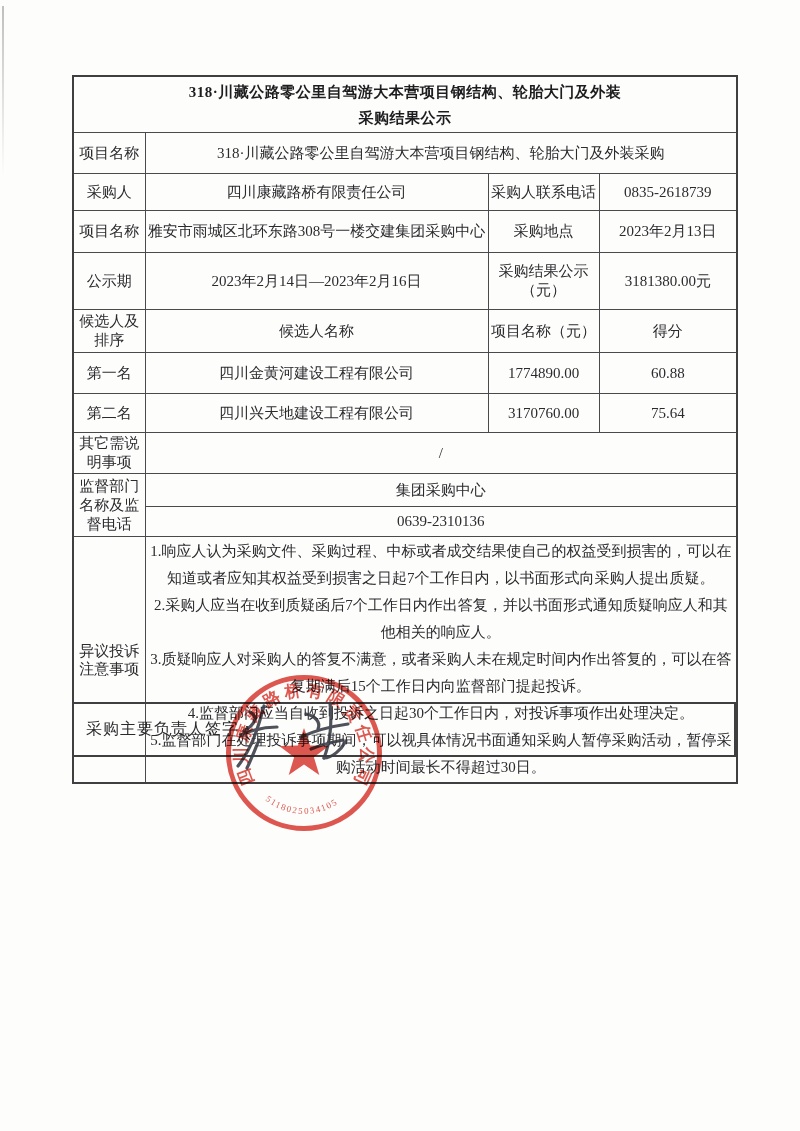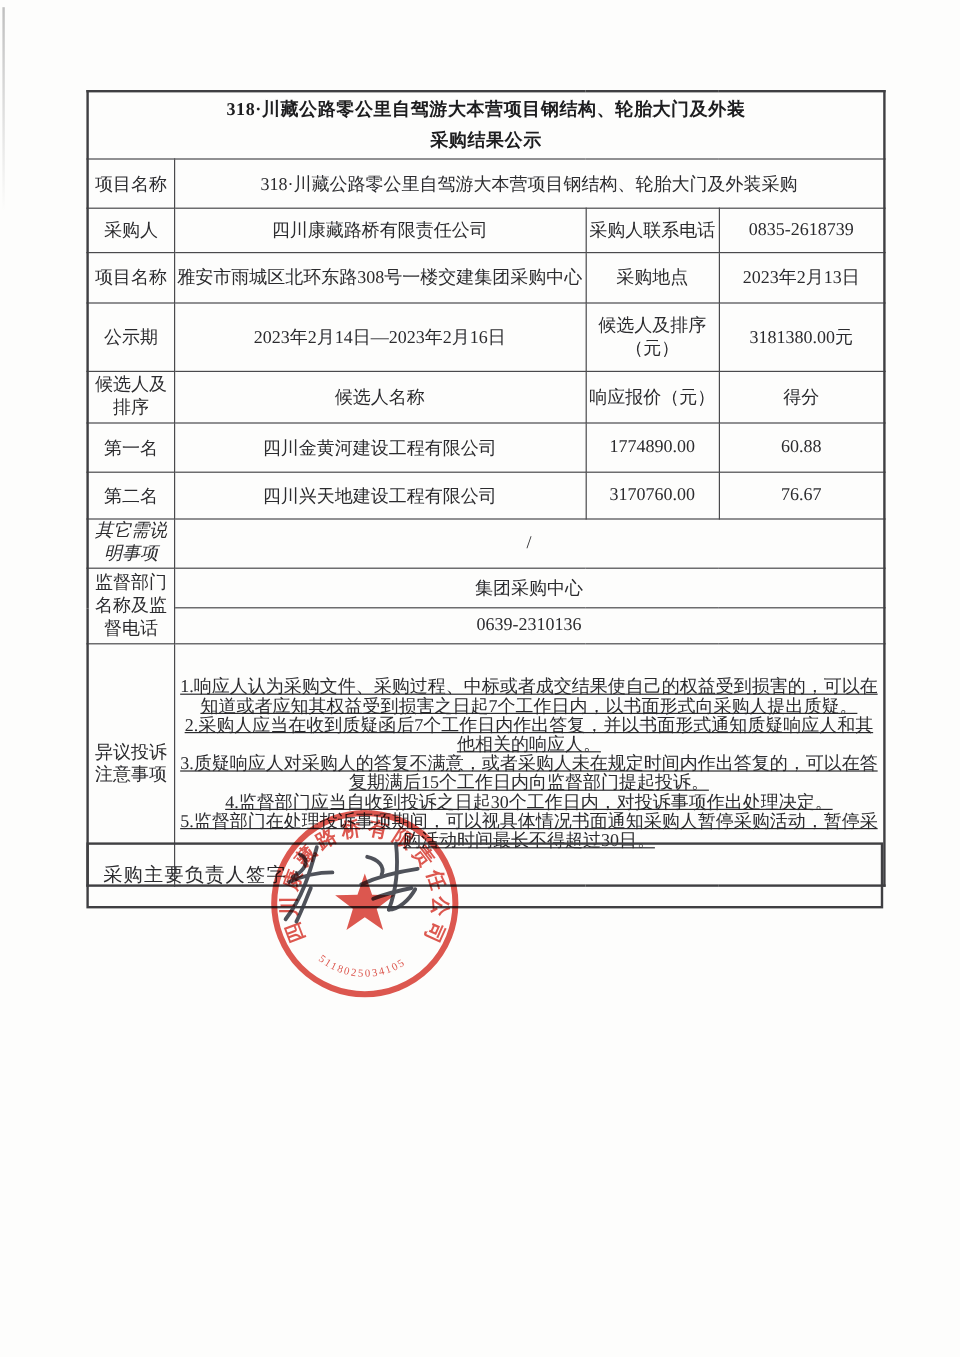--- a/index.html
+++ b/index.html
@@ -28,23 +28,23 @@
     padding:1px 2px;
     overflow:hidden;
   }
   td.title-cell{
     font-weight:bold;font-size:20px;line-height:26px;color:#1d1d1f;
     letter-spacing:0.5px;border-bottom:2px solid #3f3f42;
   }
   td.obj-cell{
     text-align:left;vertical-align:top;
     padding:10px 3px 4px 7px;
-    font-size:15px;line-height:16px;text-decoration:underline;
+    font-size:15px;line-height:27px;
   }
-  td.lbl-left{text-align:left;padding-left:5px;line-height:19px;font-style:italic;}
+  td.lbl-left{text-align:left;padding-left:5px;line-height:19px;}
   td.sup-lbl{line-height:19px;}
   .sign-box{
     position:absolute;left:72px;top:702px;width:664px;height:55px;
     border:2px solid #3f3f42;box-sizing:border-box;
     display:flex;align-items:center;
     font-size:16px;
   }
   .sign-box .sig-label{padding-left:12px;letter-spacing:1px;}
   svg.signature{position:absolute;left:228px;top:693px;z-index:3;}
   svg.stamp{position:absolute;left:221px;top:670px;z-index:4;mix-blend-mode:multiply;opacity:0.92;}
@@ -82,40 +82,40 @@
     </tr>
     <tr>
       <td style="height:39px">项目名称</td>
       <td>雅安市雨城区北环东路308号一楼交建集团采购中心</td>
       <td>采购地点</td>
       <td>2023年2月13日</td>
     </tr>
     <tr>
       <td style="height:54px">公示期</td>
       <td>2023年2月14日—2023年2月16日</td>
-      <td>候选人及排序（元）</td>
+      <td>采购结果公示（元）</td>
       <td>3181380.00元</td>
     </tr>
     <tr>
       <td style="height:40px;line-height:19px">候选人及排序</td>
       <td>候选人名称</td>
-      <td>响应报价（元）</td>
+      <td>项目名称（元）</td>
       <td>得分</td>
     </tr>
     <tr>
       <td style="height:38px">第一名</td>
       <td>四川金黄河建设工程有限公司</td>
       <td>1774890.00</td>
       <td>60.88</td>
     </tr>
     <tr>
       <td style="height:36px">第二名</td>
       <td>四川兴天地建设工程有限公司</td>
       <td>3170760.00</td>
-      <td>76.67</td>
+      <td>75.64</td>
     </tr>
     <tr>
       <td style="height:36px" class="lbl-left">其它需说明事项</td>
       <td colspan="3">/</td>
     </tr>
     <tr>
       <td rowspan="2" class="sup-lbl" style="height:57px">监督部门名称及监督电话</td>
       <td colspan="3" style="height:30px">集团采购中心</td>
     </tr>
     <tr>

